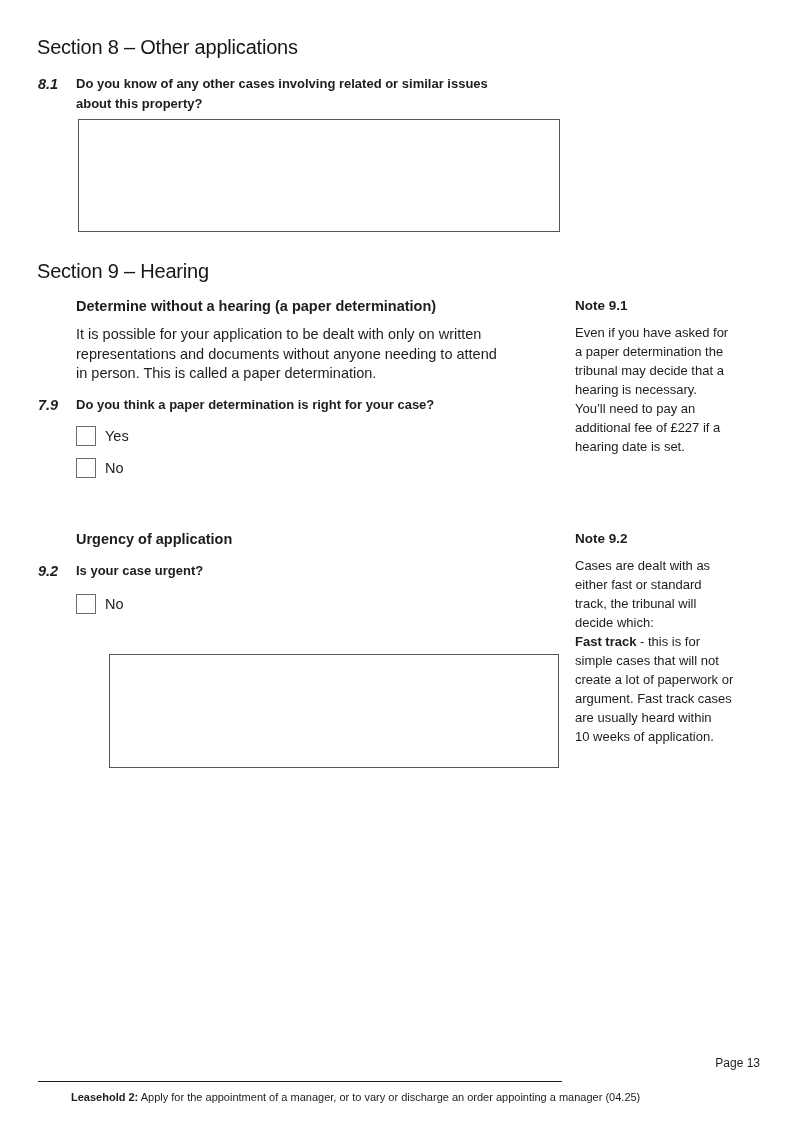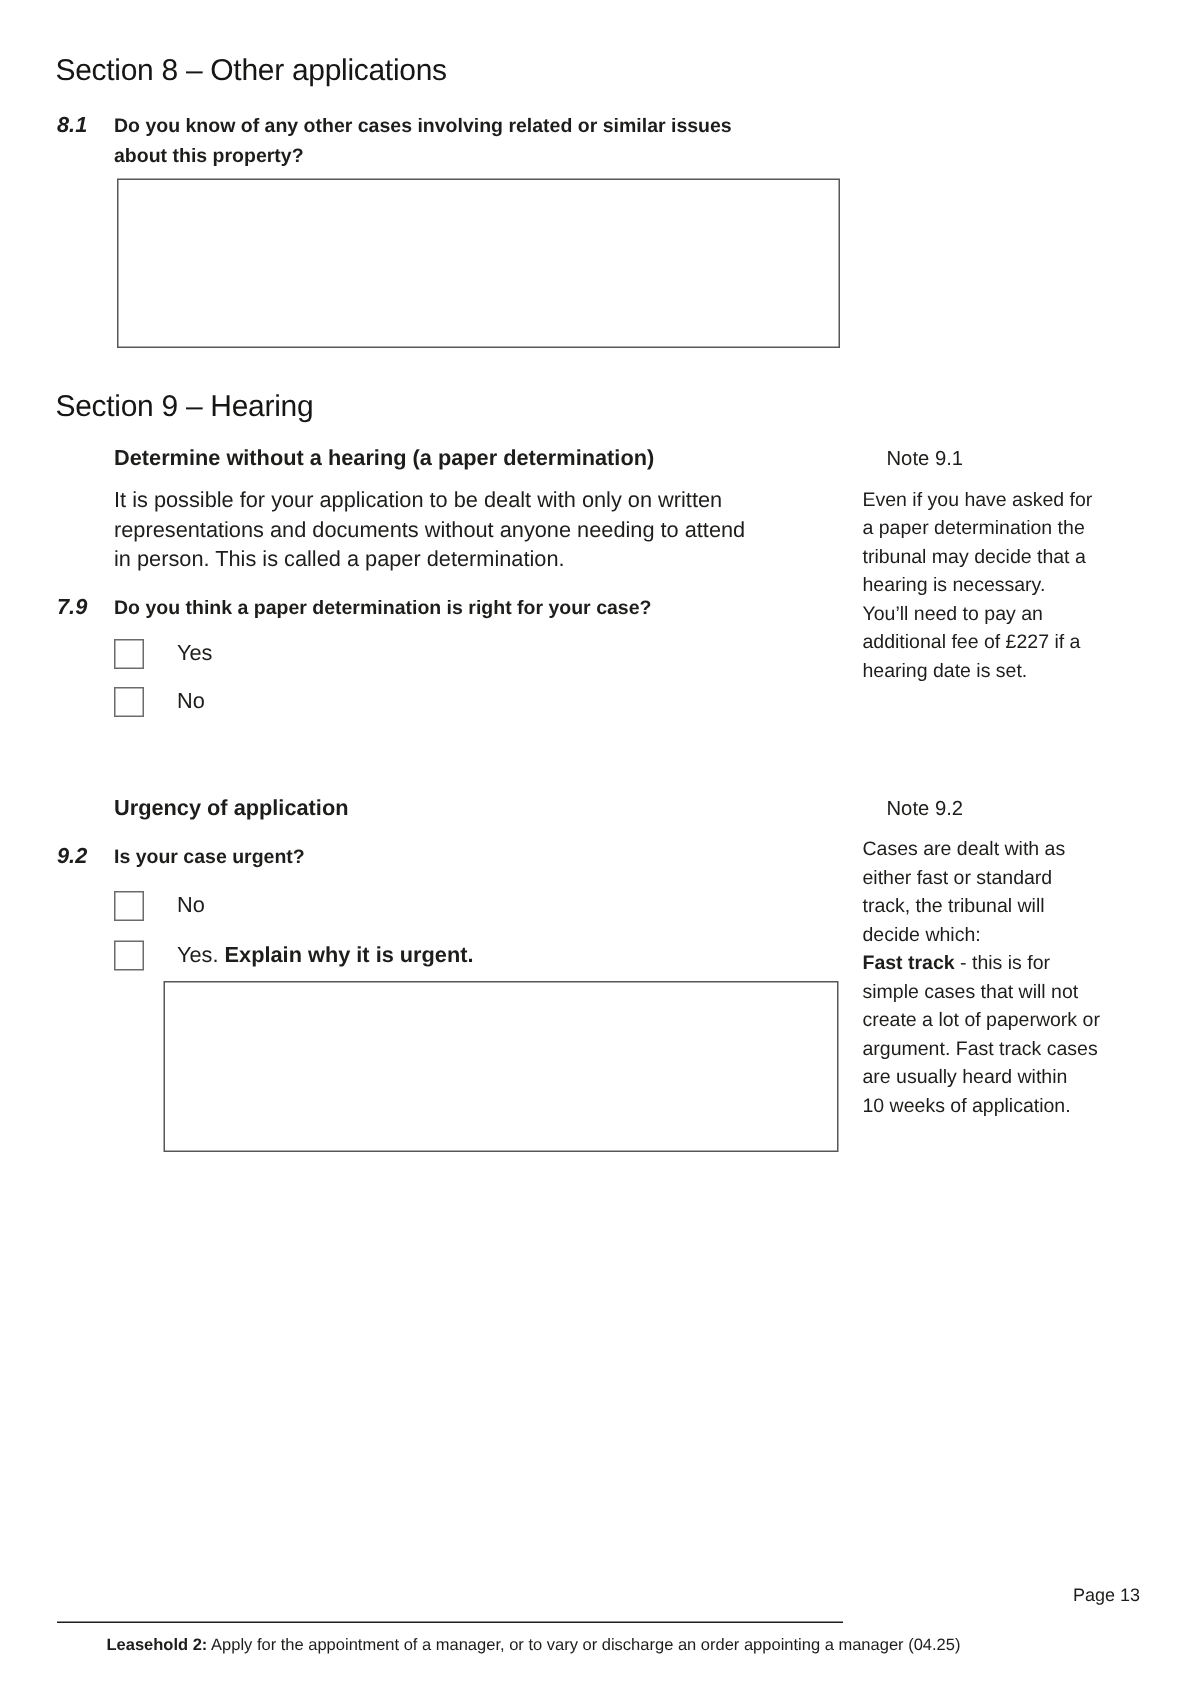--- a/index.html
+++ b/index.html
@@ -45,42 +45,42 @@
   .body-para {
     font-size: 14.5px;
     line-height: 19.5px;
     white-space: pre-line;
   }
   .answer-box {
     border: 1px solid #575757;
     background: #ffffff;
     box-sizing: border-box;
   }
-  .cb-row { display: flex; align-items: flex-end; gap: 22px; }
+  .cb-row { display: flex; align-items: flex-end; gap: 9px; }
   .cb {
     width: 18px; height: 18px;
     flex: 0 0 18px;
     border: 1.5px solid #6b6b6b;
     background: #ffffff;
     box-sizing: content-box;
   }
   .cb-label { font-size: 14.5px; line-height: 19px; white-space: nowrap; }
   .cb-label b { font-weight: bold; }
 
   .note {
     left: 575px;
     width: 196px;
     font-size: 13px;
     line-height: 19px;
   }
   .note-heading {
     font-size: 13.5px;
-    font-weight: normal;
+    font-weight: bold;
     line-height: 19px;
-    margin: 0 0 8px 16px;
+    margin: 0 0 8px 0;
   }
   .note p {
     margin: 0;
     white-space: pre-line;
   }
   .note .lead { font-weight: bold; white-space: pre-line; }
 
   .page-num { font-size: 12px; color: #1d1d1b; }
   .footer-rule {
     left: 38px; top: 1081px; width: 524px;
@@ -133,24 +133,20 @@
   <div class="abs q-block" style="left:38px; top:561px; width:524px;">
     <span class="q-num">9.2</span>
     <span class="q-text">Is your case urgent?</span>
   </div>
 
   <div class="abs cb-row" style="left:76px; top:594px;">
     <span class="cb"></span>
     <span class="cb-label">No</span>
   </div>
 
-  <div class="abs cb-row" style="left:76px; top:627px;">
-    <span class="cb"></span>
-    <span class="cb-label"><span>Yes.</span> <b>Explain why it is urgent.</b></span>
-  </div>
 
   <div class="abs answer-box" style="left:109px; top:654px; width:450px; height:114px;"></div>
 
   <div class="abs note" style="top:296px;">
     <div class="note-heading">Note 9.1</div>
     <p>Even if you have asked for
 a paper determination the
 tribunal may decide that a
 hearing is necessary.</p>
     <p>You’ll need to pay an

